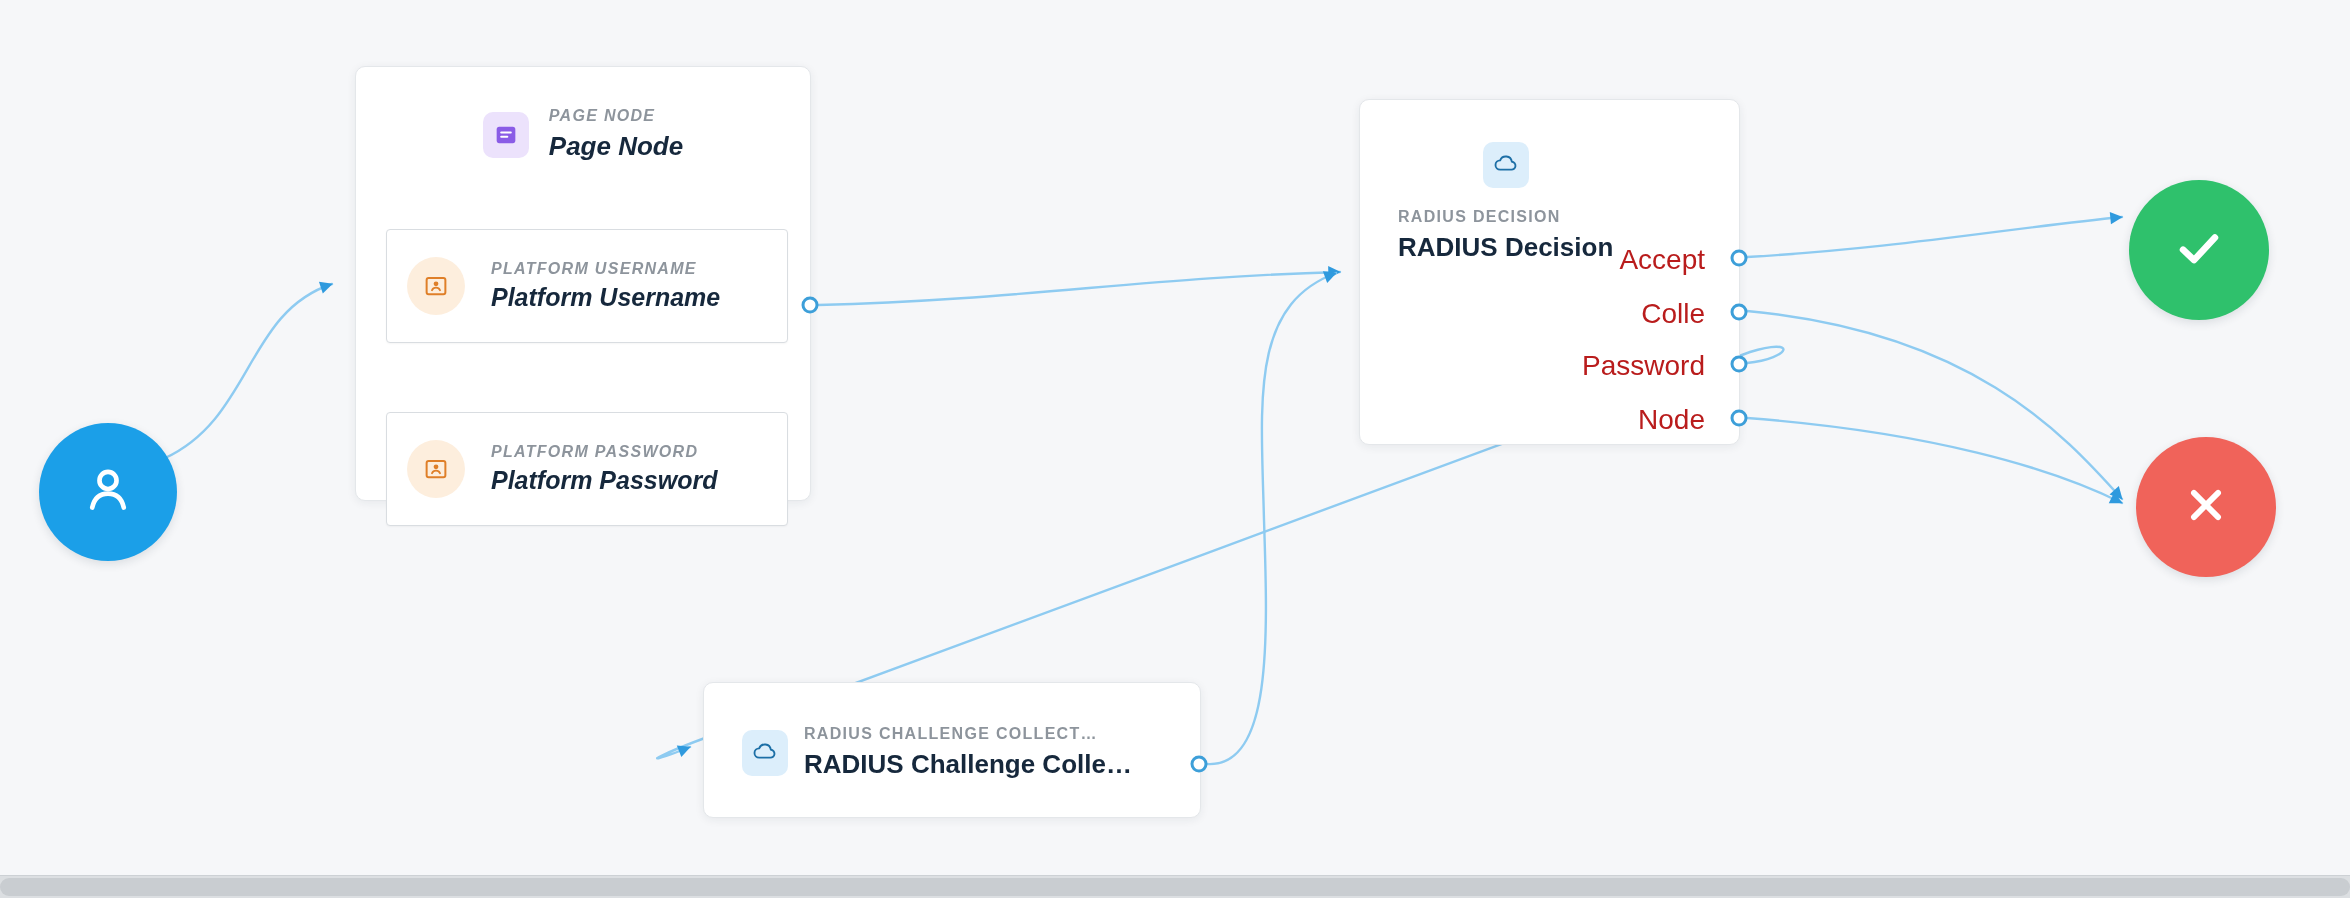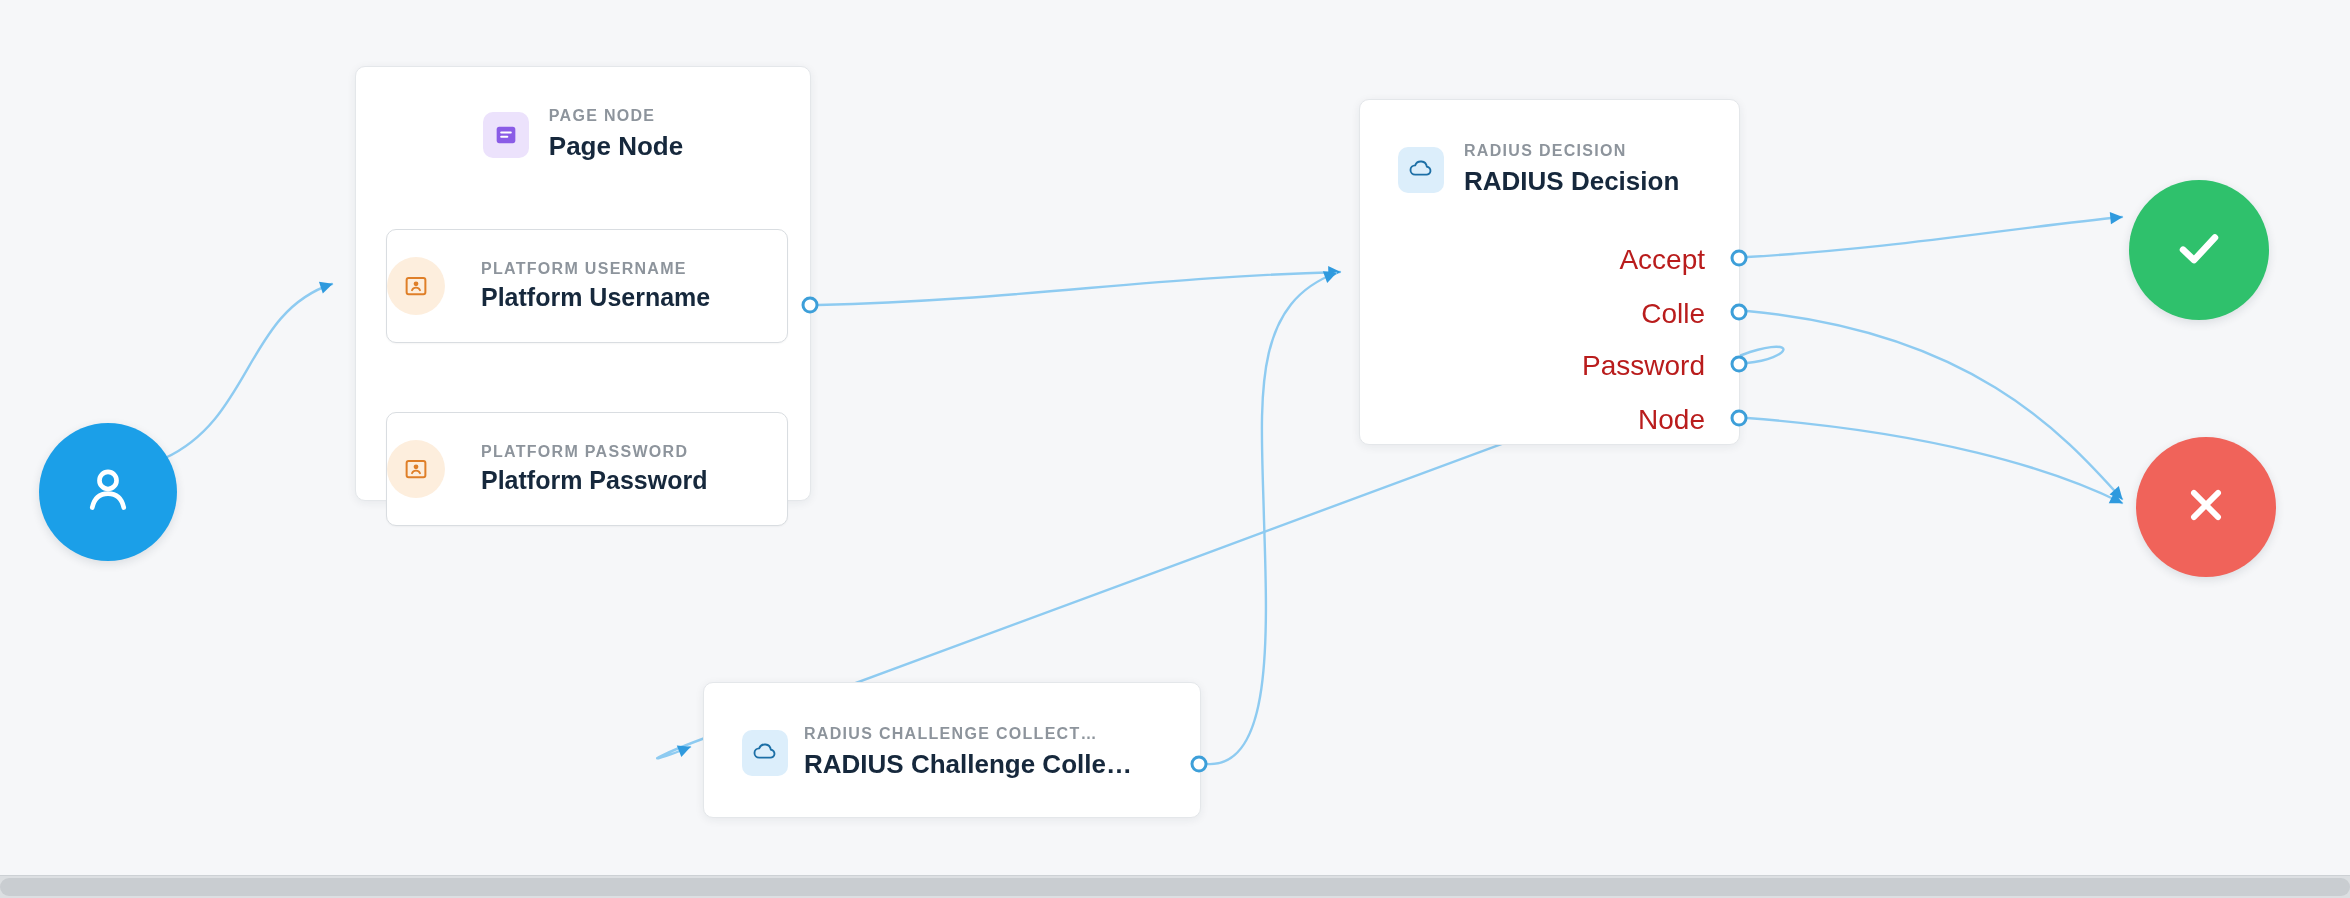--- a/index.html
+++ b/index.html
@@ -42,21 +42,21 @@
     white-space: nowrap;
   }
   .title {
     font-size: 26px;
     color: #16283c;
     font-weight: 700;
     white-space: nowrap;
   }
 
   
-  .page-card { left: 355px; top: 66px; width: 456px; height: 435px; }
+  .page-card { left: 355px; top: 66px; width: 456px; height: 435px; font-style: italic; }
   .page-card .hdr {
     display: flex; align-items: center; justify-content: center;
     gap: 20px; padding-top: 40px;
   }
   .iconbox {
     width: 46px; height: 46px; border-radius: 10px;
     display: flex; align-items: center; justify-content: center;
     flex: 0 0 auto;
   }
   .iconbox.purple { background: #ece2fc; }
@@ -67,35 +67,36 @@
     display: flex; align-items: center; justify-content: center;
     flex: 0 0 auto;
   }
   .hdr .txt .title { margin-top: 6px; }
 
   .subcard {
     position: absolute;
     left: 30px; width: 402px; height: 114px;
     background: #fff;
     border: 1px solid #d9dde1;
-    border-radius: 10px;
+    border-radius: 4px;
     box-shadow: 0 1px 2px rgba(0,0,0,0.04);
     display: flex; align-items: center;
-    gap: 36px;
+    gap: 26px;
+    padding-left: 20px;
     box-sizing: border-box;
   }
   .subcard .title { font-size: 25px; margin-top: 5px; }
   .subcard.username { top: 162px; }
   .subcard.password { top: 298px; margin-top: 47px; }
 
   
   .decision-card { left: 1359px; top: 99px; width: 381px; height: 346px; }
   .decision-card .hdr {
     position: absolute; left: 38px; top: 42px;
-    display: flex; align-items: center; gap: 20px;
+    display: flex; align-items: center; gap: 20px; flex-direction: column;
   }
   .out-row {
     position: absolute;
     right: 34px;
     height: 42px; line-height: 42px;
     font-size: 28px;
     color: #b91c1c;
     text-align: right;
     white-space: nowrap;
   }

